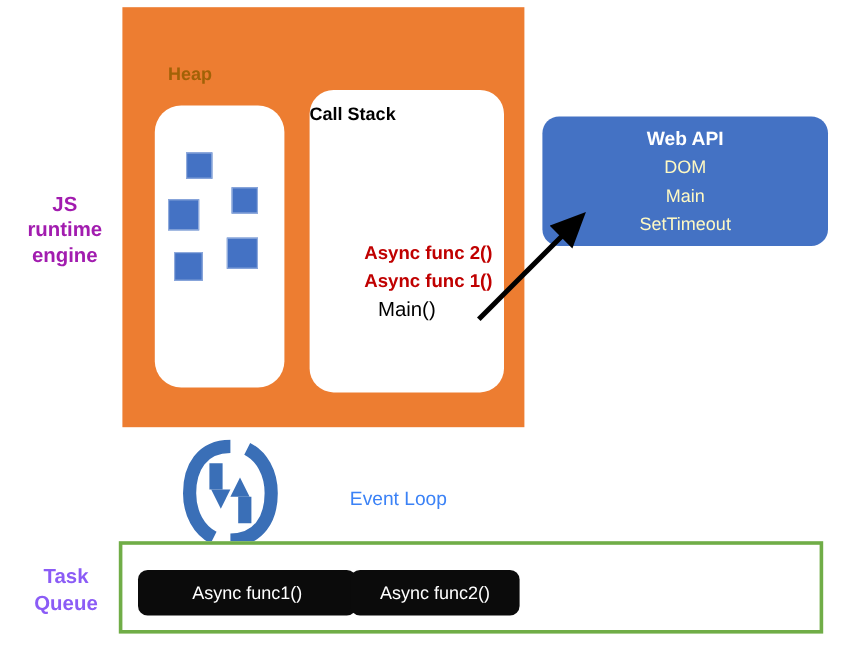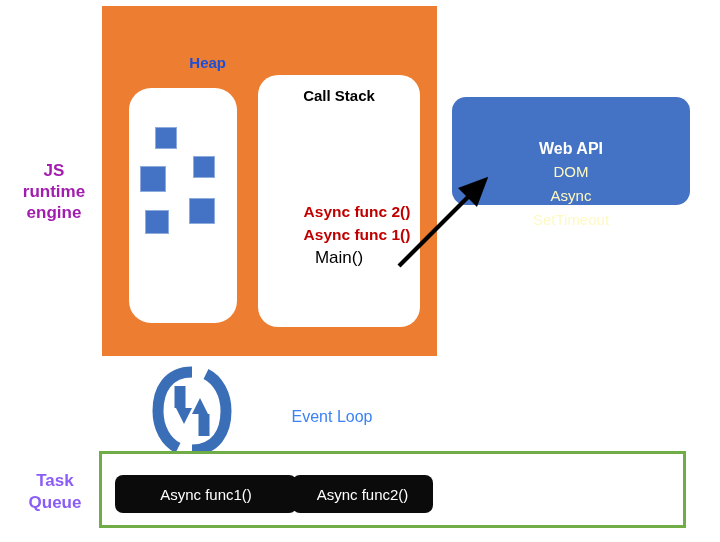--- a/index.html
+++ b/index.html
@@ -43,24 +43,24 @@
     height: 350px;
     background: #ED7D31;
   }
 
   
   .heap-title {
     position: absolute;
     left: 140px;
     top: 54px;
     width: 86px;
-    text-align: right;
-    font-weight: bold;
-    font-size: 15px;
-    color: #1d4ed8;
+    text-align: left;
+    font-weight: bold;
+    font-size: 15px;
+    color: #a16207;
   }
   .heap-box {
     position: absolute;
     left: 129px;
     top: 88px;
     width: 108px;
     height: 235px;
     background: #ffffff;
     border-radius: 22px;
   }
@@ -79,21 +79,21 @@
     width: 162px;
     height: 252px;
     background: #ffffff;
     border-radius: 20px;
   }
   .callstack-title {
     position: absolute;
     left: 258px;
     top: 87px;
     width: 162px;
-    text-align: center;
+    text-align: left;
     font-weight: bold;
     font-size: 15px;
     color: #000000;
   }
   .callstack-frames {
     position: absolute;
     left: 258px;
     top: 200px;
     width: 162px;
     text-align: center;
@@ -125,21 +125,20 @@
     border-radius: 14px;
     box-sizing: border-box;
     padding-top: 9px;
     text-align: center;
   }
   .webapi-title {
     font-weight: bold;
     font-size: 16px;
     color: #ffffff;
     line-height: 22px;
-    margin-top: 32px;
   }
   .webapi-item {
     font-size: 15px;
     color: #fef9c3;
     line-height: 24px;
   }
 
   
   .arrow-svg {
     position: absolute;
@@ -231,21 +230,21 @@
   <div class="callstack-frames" id="callstack-frames">
       <div class="frame async">Async func 2()</div>
       <div class="frame async">Async func 1()</div>
       <div class="frame main">Main()</div>
     </div>
 
   <div class="webapi-box">
     <div class="webapi-title">Web API</div>
     <div id="webapi-items">
         <div class="webapi-item">DOM</div>
-        <div class="webapi-item">Async</div>
+        <div class="webapi-item">Main</div>
         <div class="webapi-item">SetTimeout</div>
       </div>
   </div>
 
   <svg class="arrow-svg" viewBox="0 0 720 542">
     <defs>
       <marker id="arrowhead" markerWidth="7" markerHeight="7" refX="2.2" refY="3.2" orient="auto">
         <polygon points="0,0 7,3.2 0,6.4" fill="#000000"></polygon>
       </marker>
     </defs>

